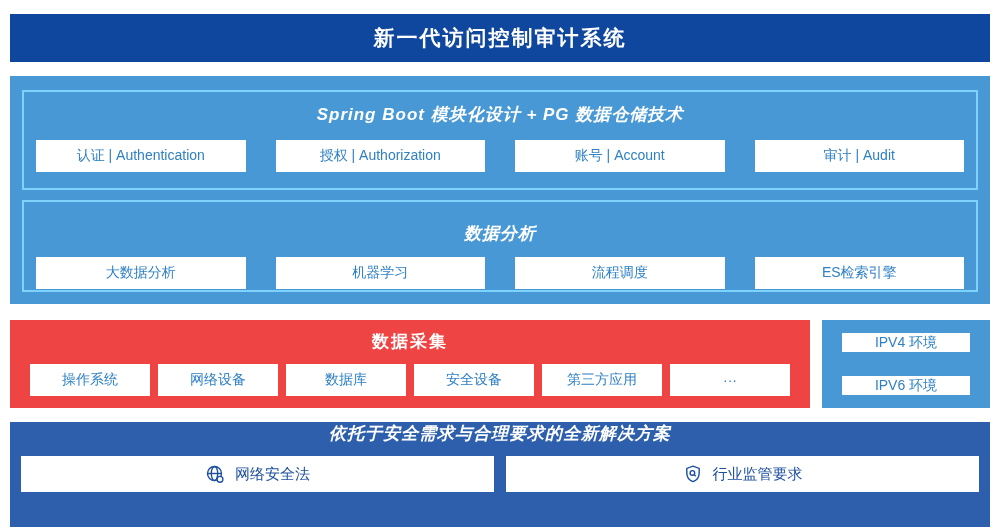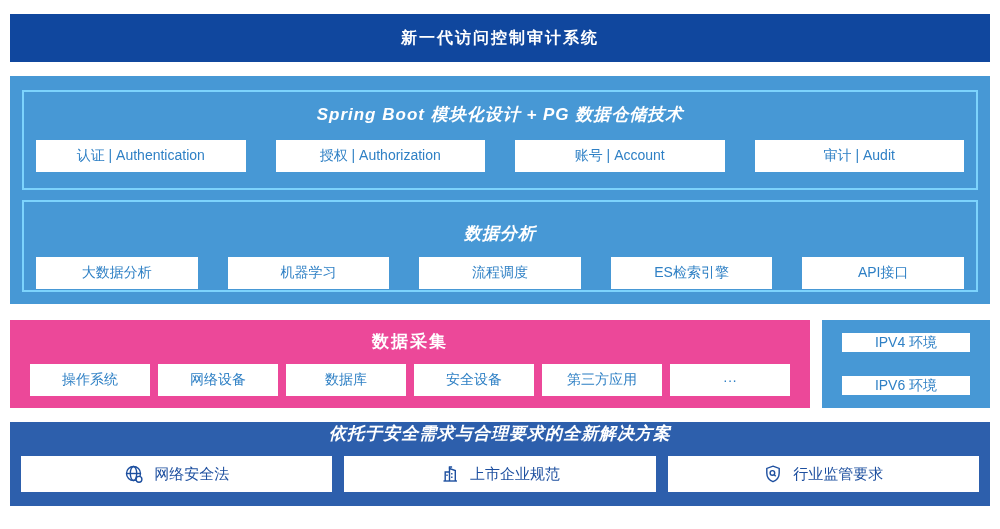--- a/index.html
+++ b/index.html
@@ -9,21 +9,21 @@
     font-family:"Liberation Sans","DejaVu Sans",sans-serif;
     overflow:hidden;
   }
   .banner {
     margin:14px 10px 0;
     height:48px;
     background:#10479E;
     display:flex; align-items:center; justify-content:center;
   }
   .banner-title {
-    color:#ffffff; font-size:16px; font-weight:bold; letter-spacing:2px;
+    color:#ffffff; font-size:21px; font-weight:bold; letter-spacing:2px;
   }
   .platform {
     margin:14px 10px 0;
     height:228px; box-sizing:border-box;
     background:#4798D5;
     padding:14px 12px 12px;
     display:flex; flex-direction:column; gap:10px;
   }
   .frame {
     border:2px solid #7dd3fc;
@@ -46,40 +46,40 @@
     flex:1; height:32px; background:#ffffff;
     display:flex; align-items:center; justify-content:center;
     color:#2F80C5; font-size:14px;
   }
   .middle {
     margin:16px 10px 0;
     display:flex; gap:12px; height:88px;
   }
   .collection {
     width:800px; box-sizing:border-box;
-    background:#ec4899;
+    background:#ef4444;
   }
   .section-title {
     text-align:center; color:#ffffff; font-weight:bold;
     font-size:17px; letter-spacing:2px; margin-top:10px;
   }
   .collection .module-row { gap:8px; padding:0 20px; margin-top:11px; }
   .env {
     flex:1; background:#4798D5;
     box-sizing:border-box; padding:13px 20px;
     display:flex; flex-direction:column; gap:24px;
   }
   .env-box {
     flex:1; background:#ffffff;
     display:flex; align-items:center; justify-content:center;
     color:#2F80C5; font-size:14px;
   }
   .solution {
     margin:14px 10px 0;
-    height:84px; box-sizing:border-box;
+    height:105px; box-sizing:border-box;
     background:#2D5FAC;
   }
   .solution .section-title { font-style:italic; letter-spacing:1px; }
   .law-row {
     display:flex; gap:12px; padding:0 11px; margin-top:11px;
   }
   .law {
     flex:1; height:36px; background:#ffffff;
     display:flex; align-items:center; justify-content:center; gap:10px;
     color:#1D4F9F; font-size:15px;
@@ -105,21 +105,20 @@
     </div>
   </div>
 
   <div class="frame frame-analysis">
     <div class="frame-title">数据分析</div>
     <div class="module-row">
       <div class="module">大数据分析</div>
       <div class="module">机器学习</div>
       <div class="module">流程调度</div>
       <div class="module">ES检索引擎</div>
-      <div class="module">API接口</div>
     </div>
   </div>
 
 </div>
 
 <div class="middle">
 
   <div class="collection">
     <div class="section-title">数据采集</div>
     <div class="module-row">
@@ -149,34 +148,20 @@
           <circle cx="9.5" cy="9.5" r="7"></circle>
           <ellipse cx="9.5" cy="9.5" rx="3.2" ry="7"></ellipse>
           <line x1="2.5" y1="9.5" x2="16.5" y2="9.5"></line>
           <circle cx="15" cy="15.3" r="2.9" fill="#ffffff"></circle>
         </svg>
       </span>
       <span>网络安全法</span>
     </div>
 
 
-    <div class="law">
-      <span>
-        <svg width="20" height="20" viewBox="0 0 20 20" fill="none" stroke="#1D4F9F" stroke-width="1.4">
-          <path d="M3.5 17h13.5"></path>
-          <path d="M5.2 17V8h4.3"></path>
-          <path d="M9.5 17V4.5l5.8 2V17"></path>
-          <path d="M9.5 4.5V3h2.6"></path>
-          <line x1="7" y1="10.6" x2="7" y2="12"></line>
-          <line x1="11.8" y1="9" x2="11.8" y2="10.4"></line>
-          <line x1="11.8" y1="12.6" x2="11.8" y2="14"></line>
-        </svg>
-      </span>
-      <span>上市企业规范</span>
-    </div>
 
     <div class="law">
       <span>
         <svg width="20" height="20" viewBox="0 0 20 20" fill="none" stroke="#1D4F9F" stroke-width="1.4">
           <path d="M10 2.2 L16.2 4.4 V9 c0 4.2 -2.5 7.2 -6.2 8.7 C6.3 16.2 3.8 13.2 3.8 9 V4.4 Z"></path>
           <circle cx="9.4" cy="8.9" r="2.3"></circle>
           <line x1="11" y1="10.6" x2="12.7" y2="12.2"></line>
         </svg>
       </span>
       <span>行业监管要求</span>

